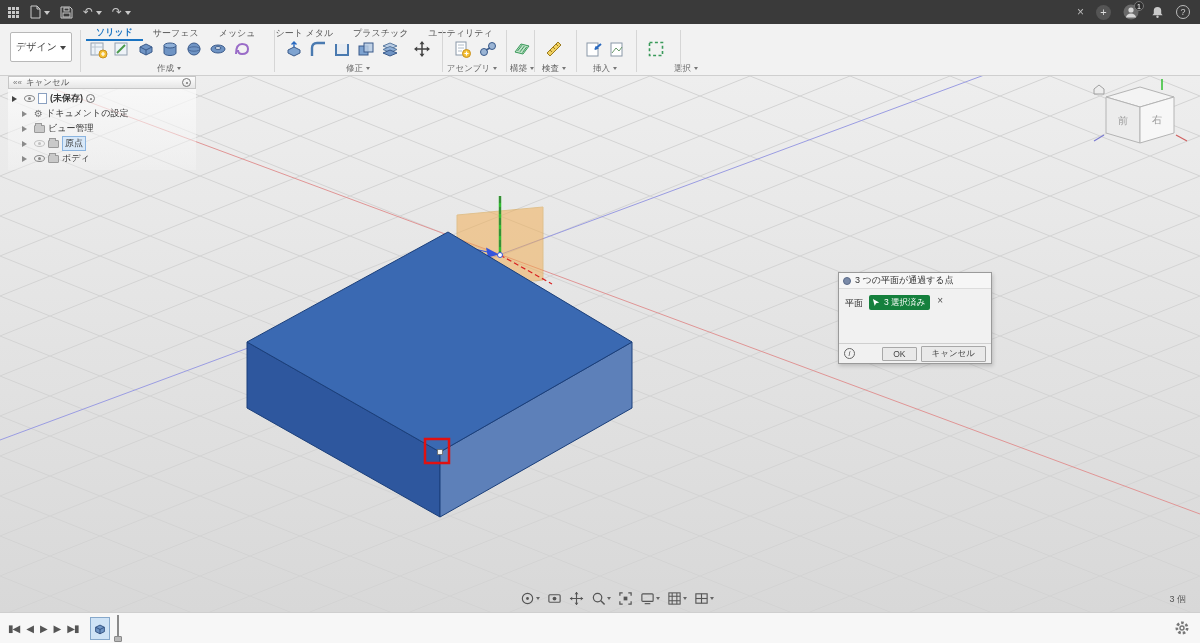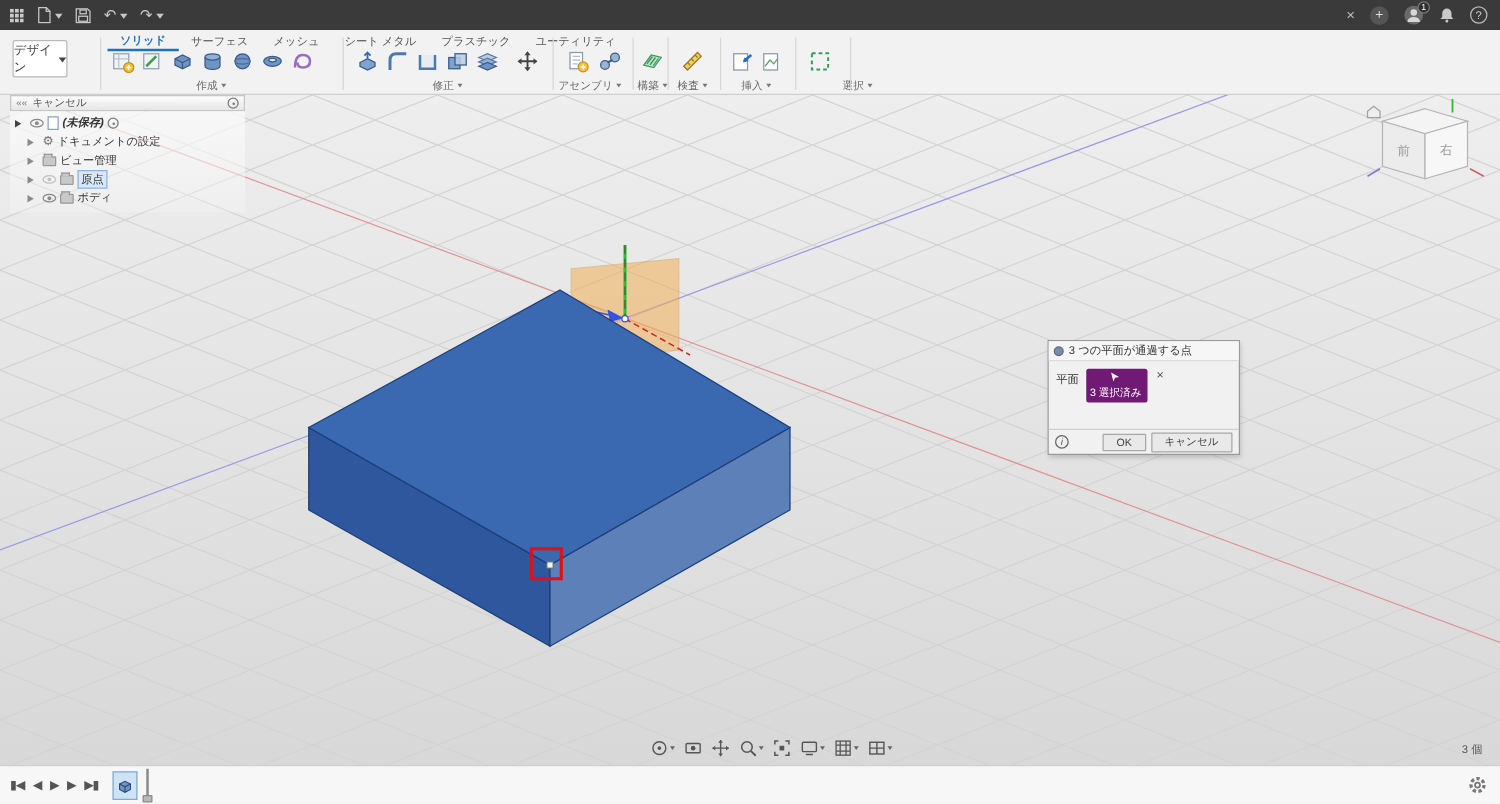--- a/index.html
+++ b/index.html
@@ -15,21 +15,21 @@
   #window-title { position:absolute; left:0; right:0; text-align:center; font-size:10px; color:#e4e4e4; pointer-events:none; }
   .caret { display:inline-block; width:0; height:0; border:3px solid transparent; border-top:4px solid currentColor; margin-left:3px; position:relative; top:2px; }
   .circle-btn { width:15px; height:15px; border-radius:50%; background:#555; color:#ddd; font-size:11px; display:flex; align-items:center; justify-content:center; }
   .avatar-wrap { position:relative; }
   .badge { position:absolute; top:-3px; right:-5px; background:#2f2f2f; border:1px solid #777; color:#fff; font-size:7px; width:10px; height:10px; border-radius:50%; display:flex; align-items:center; justify-content:center; }
   .help-circle { width:14px; height:14px; border-radius:50%; border:1px solid #bbb; font-size:9px; display:flex; align-items:center; justify-content:center; color:#ccc; }
   .tab-close { font-size:12px; color:#bbb; }
 
   
   #toolbar { position:absolute; top:24px; left:0; width:100%; height:52px; background:#f2f2f2; border-bottom:1px solid #cfcfcf; z-index:40; }
-  #design-btn { position:absolute; left:10px; top:8px; width:44px; height:30px; background:#fff; border:1px solid #b8b8b8; border-radius:2px; font-size:10px; color:#444; display:flex; align-items:center; justify-content:center; }
+  #design-btn { position:absolute; left:10px; top:8px; width:62px; height:30px; background:#fff; border:1px solid #b8b8b8; border-radius:2px; font-size:10px; color:#444; display:flex; align-items:center; justify-content:center; }
   #ribbon-tabs { position:absolute; left:86px; top:0; height:17px; display:flex; align-items:flex-end; }
   .tab { font-size:9px; color:#555; padding:2px 10px 1px; height:17px; display:flex; align-items:center; }
   .tab.active { color:#1a73c1; border-bottom:2px solid #1a73c1; font-weight:bold; }
   .tbtn { position:absolute; top:13px; width:24px; height:24px; display:flex; align-items:center; justify-content:center; border-radius:2px; }
   .grp-label { position:absolute; top:39px; font-size:8.5px; color:#666; text-align:center; white-space:nowrap; }
   .grp-label .caret { border-top-color:#777; border-width:2.5px; border-top-width:3.5px; top:1px; }
   .sep { position:absolute; top:6px; height:42px; width:1px; background:#d6d6d6; }
 
   
   #canvas { position:absolute; top:76px; left:0; width:1200px; height:536px; overflow:hidden; }
@@ -39,37 +39,37 @@
   #browser { position:absolute; left:8px; top:0; width:188px; font-size:9px; color:#333; z-index:20; }
   #browser-header { height:13px; background:linear-gradient(#fdfdfd,#e6e6e6); border:1px solid #c6c6c6; display:flex; align-items:center; padding:0 4px; color:#555; font-size:8.5px; }
   #browser-header .chevrons { font-size:8px; color:#777; margin-right:4px; }
   #browser-header .spacer { flex:1; }
   .dotcircle { width:9px; height:9px; border:1px solid #777; border-radius:50%; position:relative; display:inline-block; }
   .dotcircle::after { content:""; position:absolute; left:2.5px; top:2.5px; width:2.5px; height:2.5px; border-radius:50%; background:#777; }
   #browser-body { background:linear-gradient(rgba(250,250,250,.8), rgba(250,250,250,.25)); padding:2px 0 4px; }
   .tree-row { height:15px; display:flex; align-items:center; gap:3px; padding-left:4px; }
   .tree-row .tri { width:0; height:0; border:3.5px solid transparent; border-left:5px solid #8a8a8a; margin-right:1px; }
   .tree-row.root .tri { border-left-color:#444; }
-  .tree-row.root .label { font-weight:bold;font-style:italic; }
+  .tree-row.root .label { font-weight:bold; }
   .indent1 { padding-left:14px; }
   .eye { width:11px; height:7px; border:1px solid #888; border-radius:50%; position:relative; flex:none; }
   .eye::after { content:""; position:absolute; left:3px; top:1.2px; width:3px; height:3px; border-radius:50%; background:#888; }
   .eye.off { opacity:.45; }
   .gearglyph { font-size:10px; color:#777; line-height:10px; }
   .folder { width:11px; height:8px; background:#c9c9c9; border:1px solid #9a9a9a; border-radius:1px; position:relative; flex:none; }
   .folder::before { content:""; position:absolute; top:-3px; left:0; width:5px; height:2px; background:#c9c9c9; border:1px solid #9a9a9a; border-bottom:none; }
   .docicon { width:9px; height:11px; background:#fff; border:1px solid #8aa0c0; flex:none; }
   .sel-label { background:#d8e8f8; border:1px solid #8ab4e0; padding:0 2px; }
 
   
   #dialog { position:absolute; left:838px; top:196px; width:154px; height:92px; background:#f1f1f1; border:1px solid #9a9a9a; box-shadow:1px 2px 4px rgba(0,0,0,.18); z-index:30; display:flex; flex-direction:column; font-size:9px; color:#333; }
   #dlg-header { height:16px; display:flex; align-items:center; gap:4px; padding:0 4px; border-bottom:1px solid #dcdcdc; background:#f6f6f6; }
   .dlg-dot { width:8px; height:8px; border-radius:50%; background:#7a8aa8; border:1px solid #5a6a88; flex:none; }
   #dlg-body { flex:1; display:flex; align-items:flex-start; gap:6px; padding:6px 6px 0; }
-  .chip { background:#701a75; color:#fff; border-radius:2px; font-size:8.5px; padding:1.5px 5px 1.5px 3px; display:flex; align-items:center; gap:3px;flex-direction:column; }
+  .chip { background:#15803d; color:#fff; border-radius:2px; font-size:8.5px; padding:1.5px 5px 1.5px 3px; display:flex; align-items:center; gap:3px; }
   .chip-x { color:#555; font-size:10px; margin-left:1px; }
   #dlg-footer { height:20px; border-top:1px solid #cfcfcf; display:flex; align-items:center; padding:0 5px; gap:4px; }
   .circle-i { width:11px; height:11px; border-radius:50%; border:1px solid #666; color:#555; font-size:8px; font-style:italic; display:flex; align-items:center; justify-content:center; }
   #dlg-footer .fspacer { flex:1; }
   .dlg-btn { font-size:8.5px; color:#444; background:#e9e9e9; border:1px solid #a8a8a8; border-radius:1px; padding:1px 10px; font-family:inherit; }
 
   
   #comment-bar { position:absolute; left:8px; top:514px; width:188px; height:17px; background:rgba(252,252,252,.88); border:1px solid #c2c2c2; border-radius:3px; display:flex; align-items:center; padding:0 5px; font-size:9px; color:#555; z-index:20; }
   #comment-bar .spacer { flex:1; }
   #navbar { position:absolute; left:518px; top:512px; height:20px; display:flex; align-items:center; gap:3px; z-index:20; }

